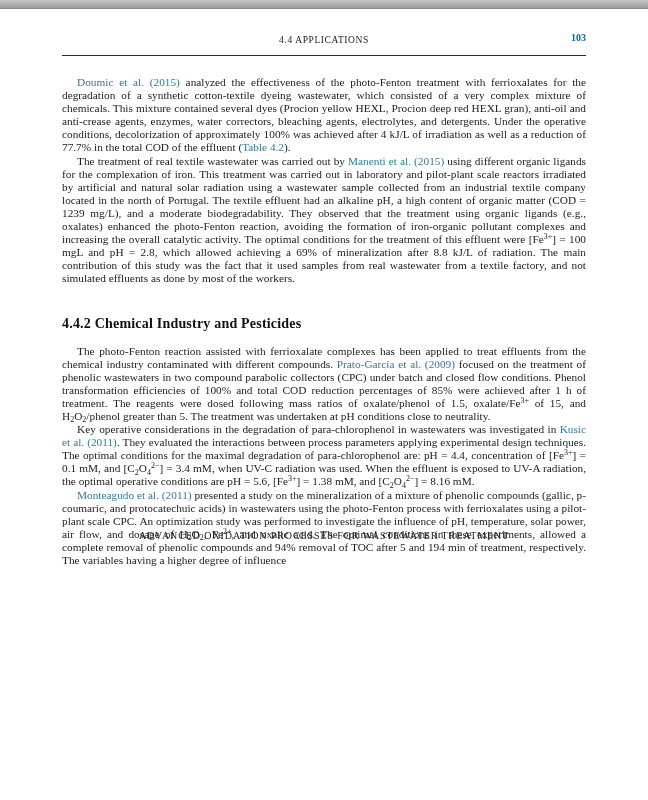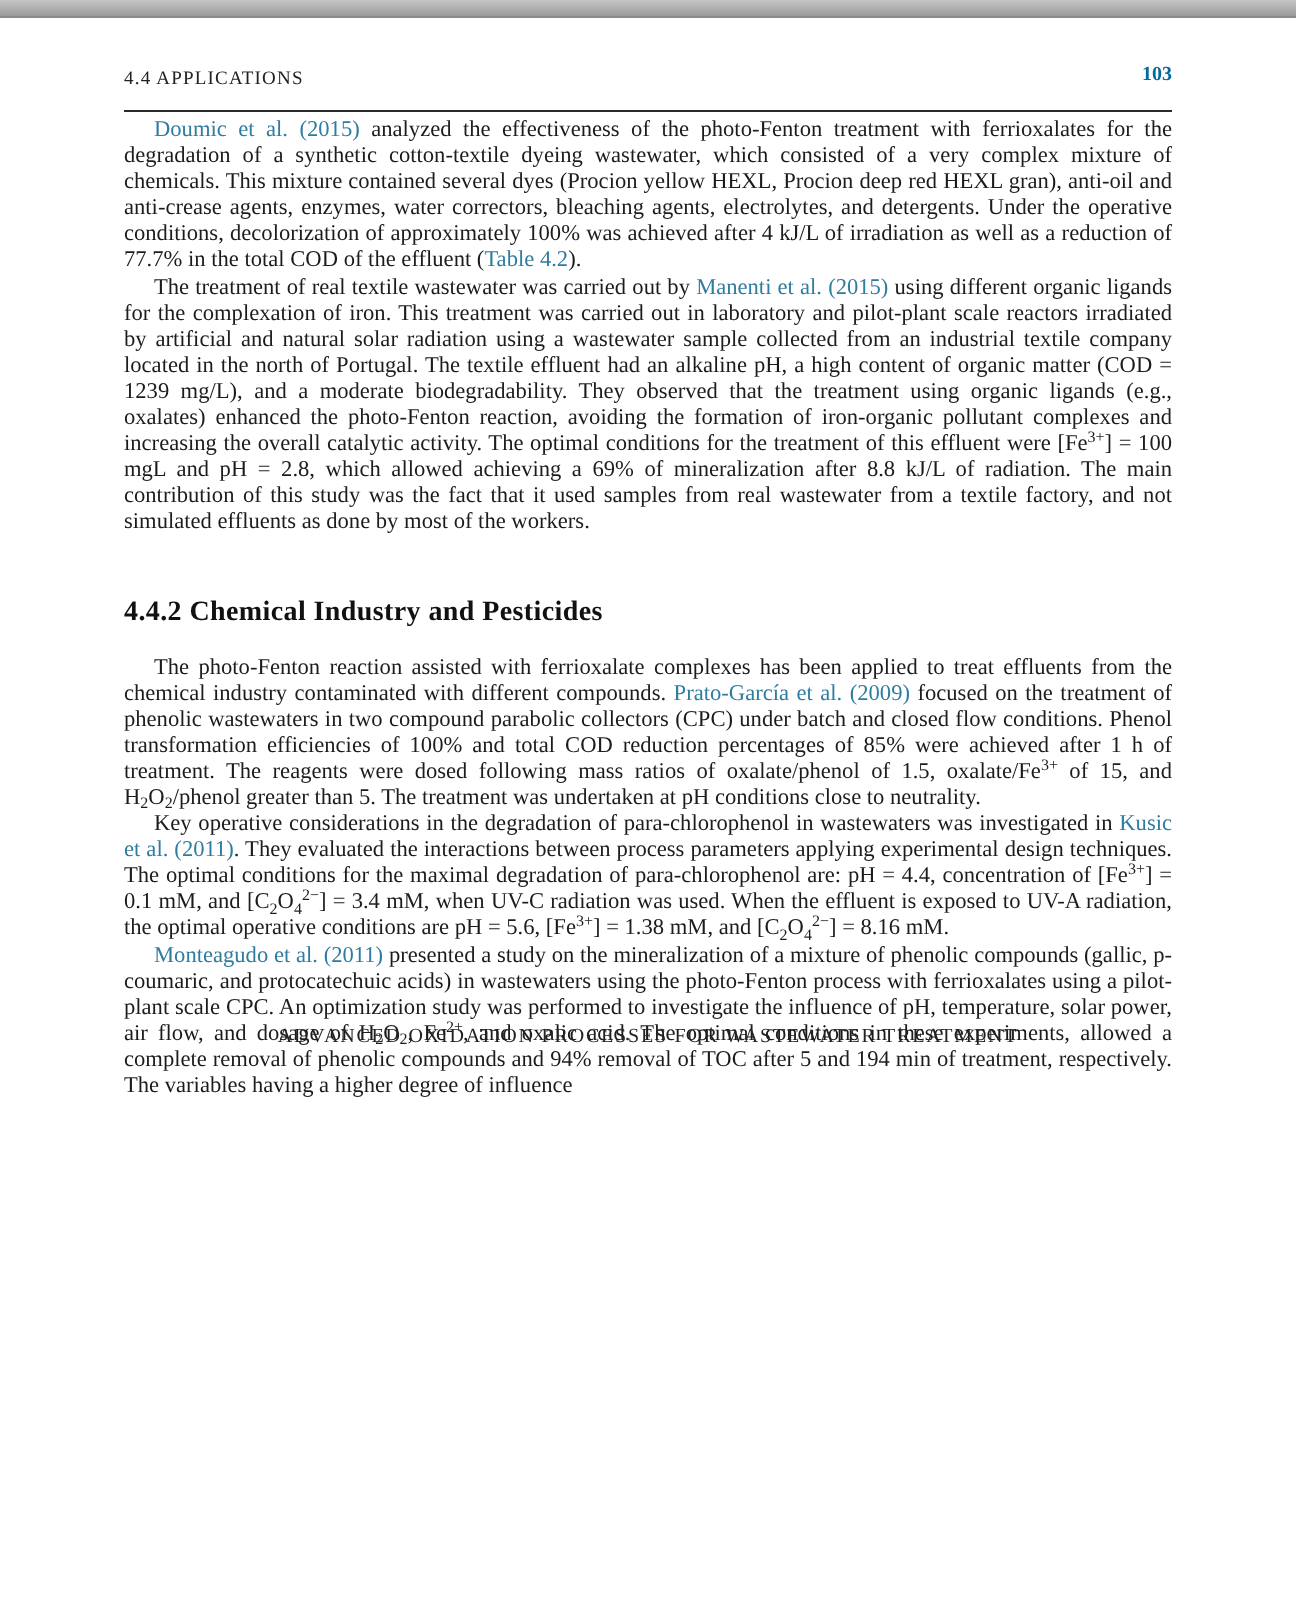--- a/index.html
+++ b/index.html
@@ -19,40 +19,40 @@
   }
   .page { padding: 0 62px; position: relative; }
   .page-header {
     margin-top: 26px;
     position: relative;
     height: 16px;
   }
   .running-title {
     position: absolute;
     left: 0; right: 0;
-    text-align: left;
+    text-align: center;
     font-size: 9.5px;
     letter-spacing: 0.6px;
     color: #222;
   }
   .page-number {
     position: absolute;
     right: 0;
     top: -3px;
     font-size: 10px;
     font-weight: bold;
     color: #0369a1;
     text-align: right;
   }
   .header-rule {
     border: none;
     border-top: 1.2px solid #2b2b2b;
     margin-top: 4px;
   }
-  .page-body { margin-top: 3px; }
+  .page-body { margin-top: 20px; }
   .para {
     font-size: 11.3px;
     line-height: 13.1px;
     text-align: justify;
     text-indent: 15px;
     color: #1c1c1c;
   }
   .subheading {
     font-size: 14px;
     font-weight: bold;

